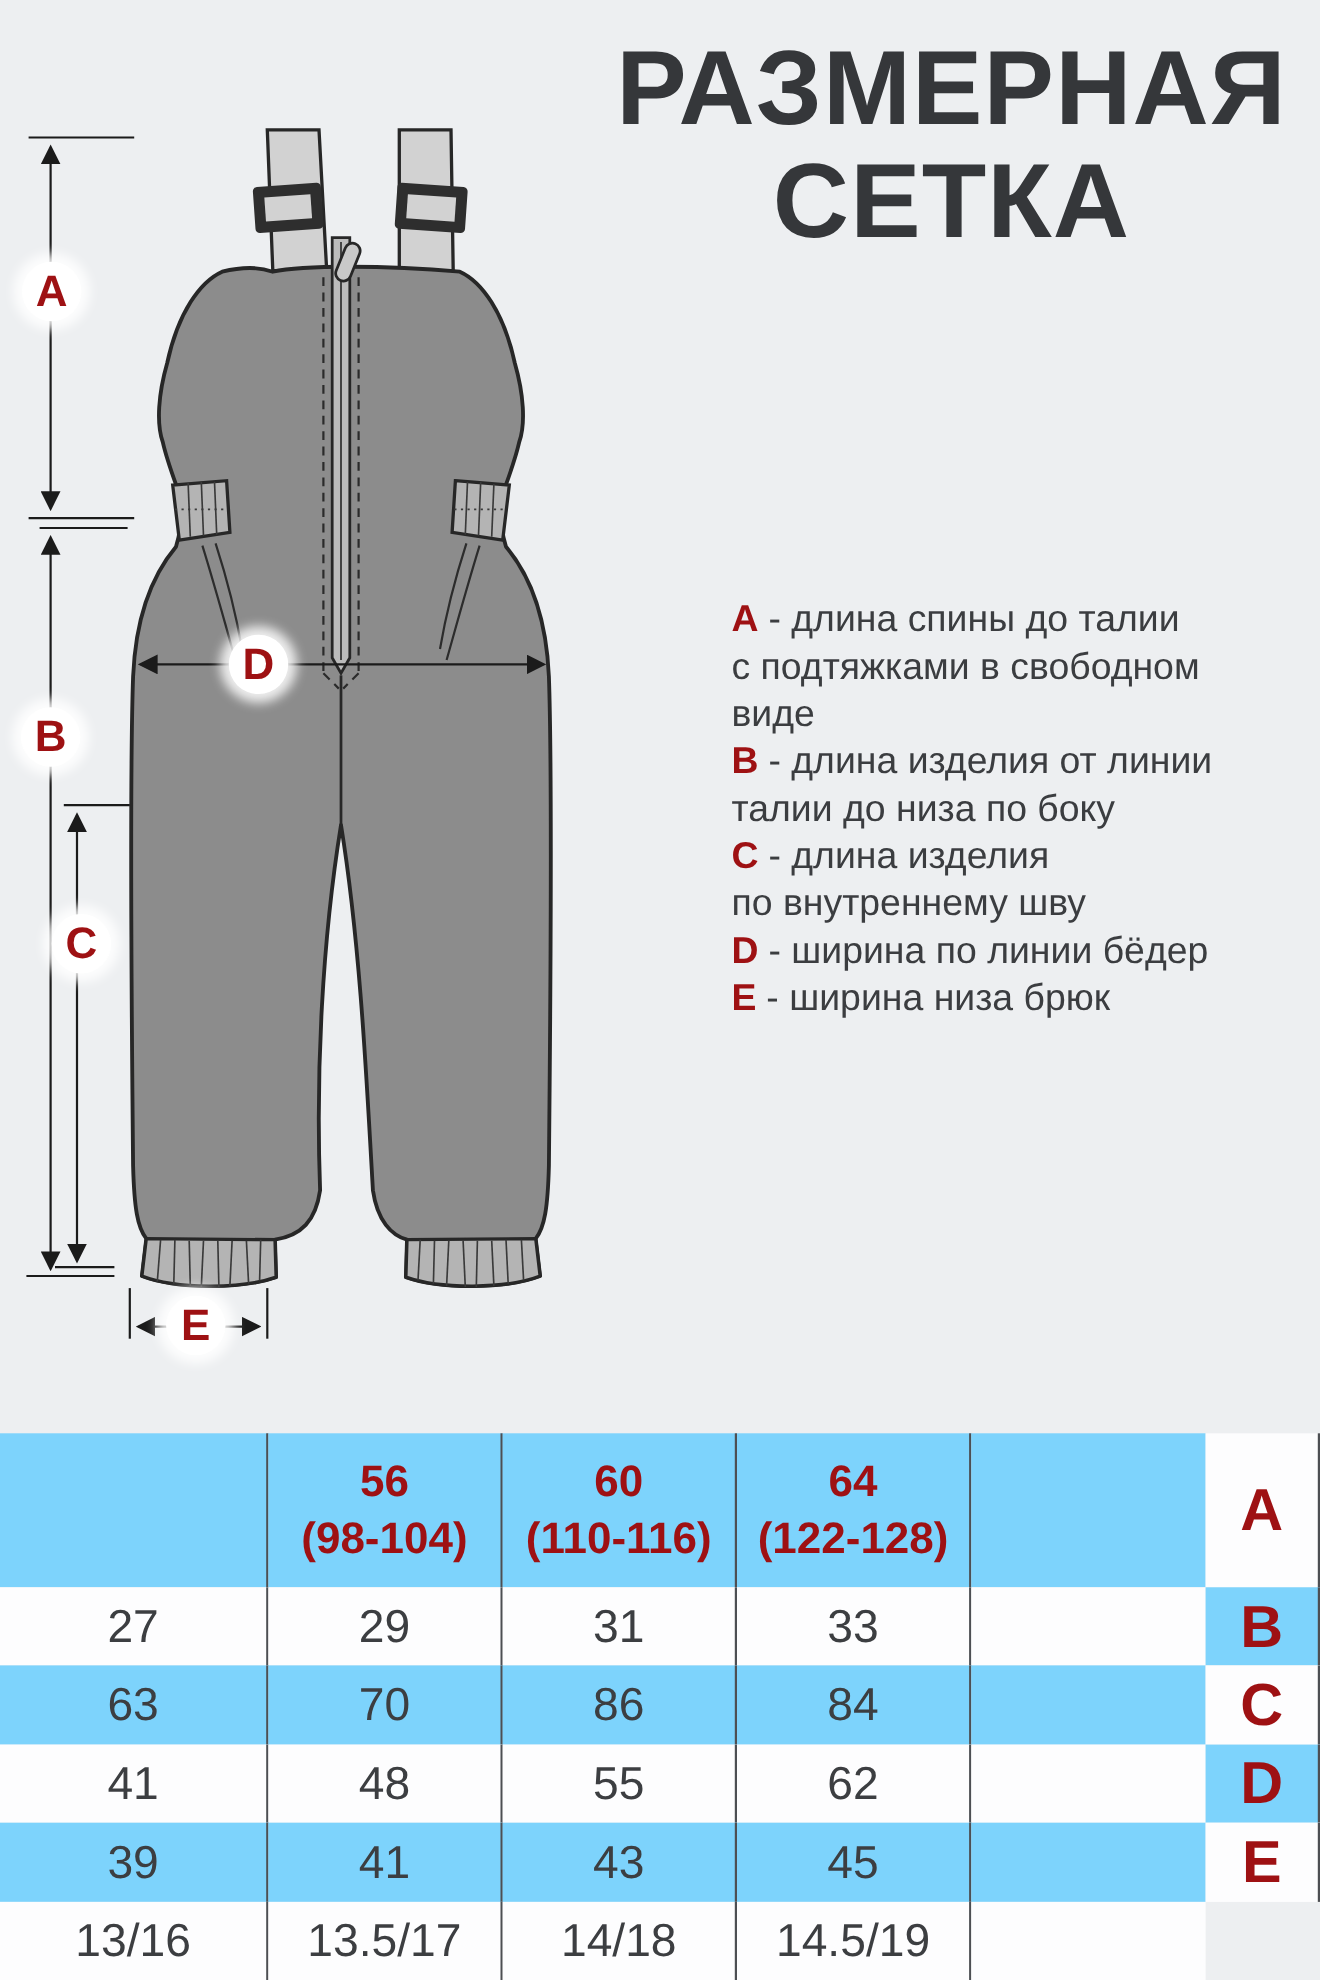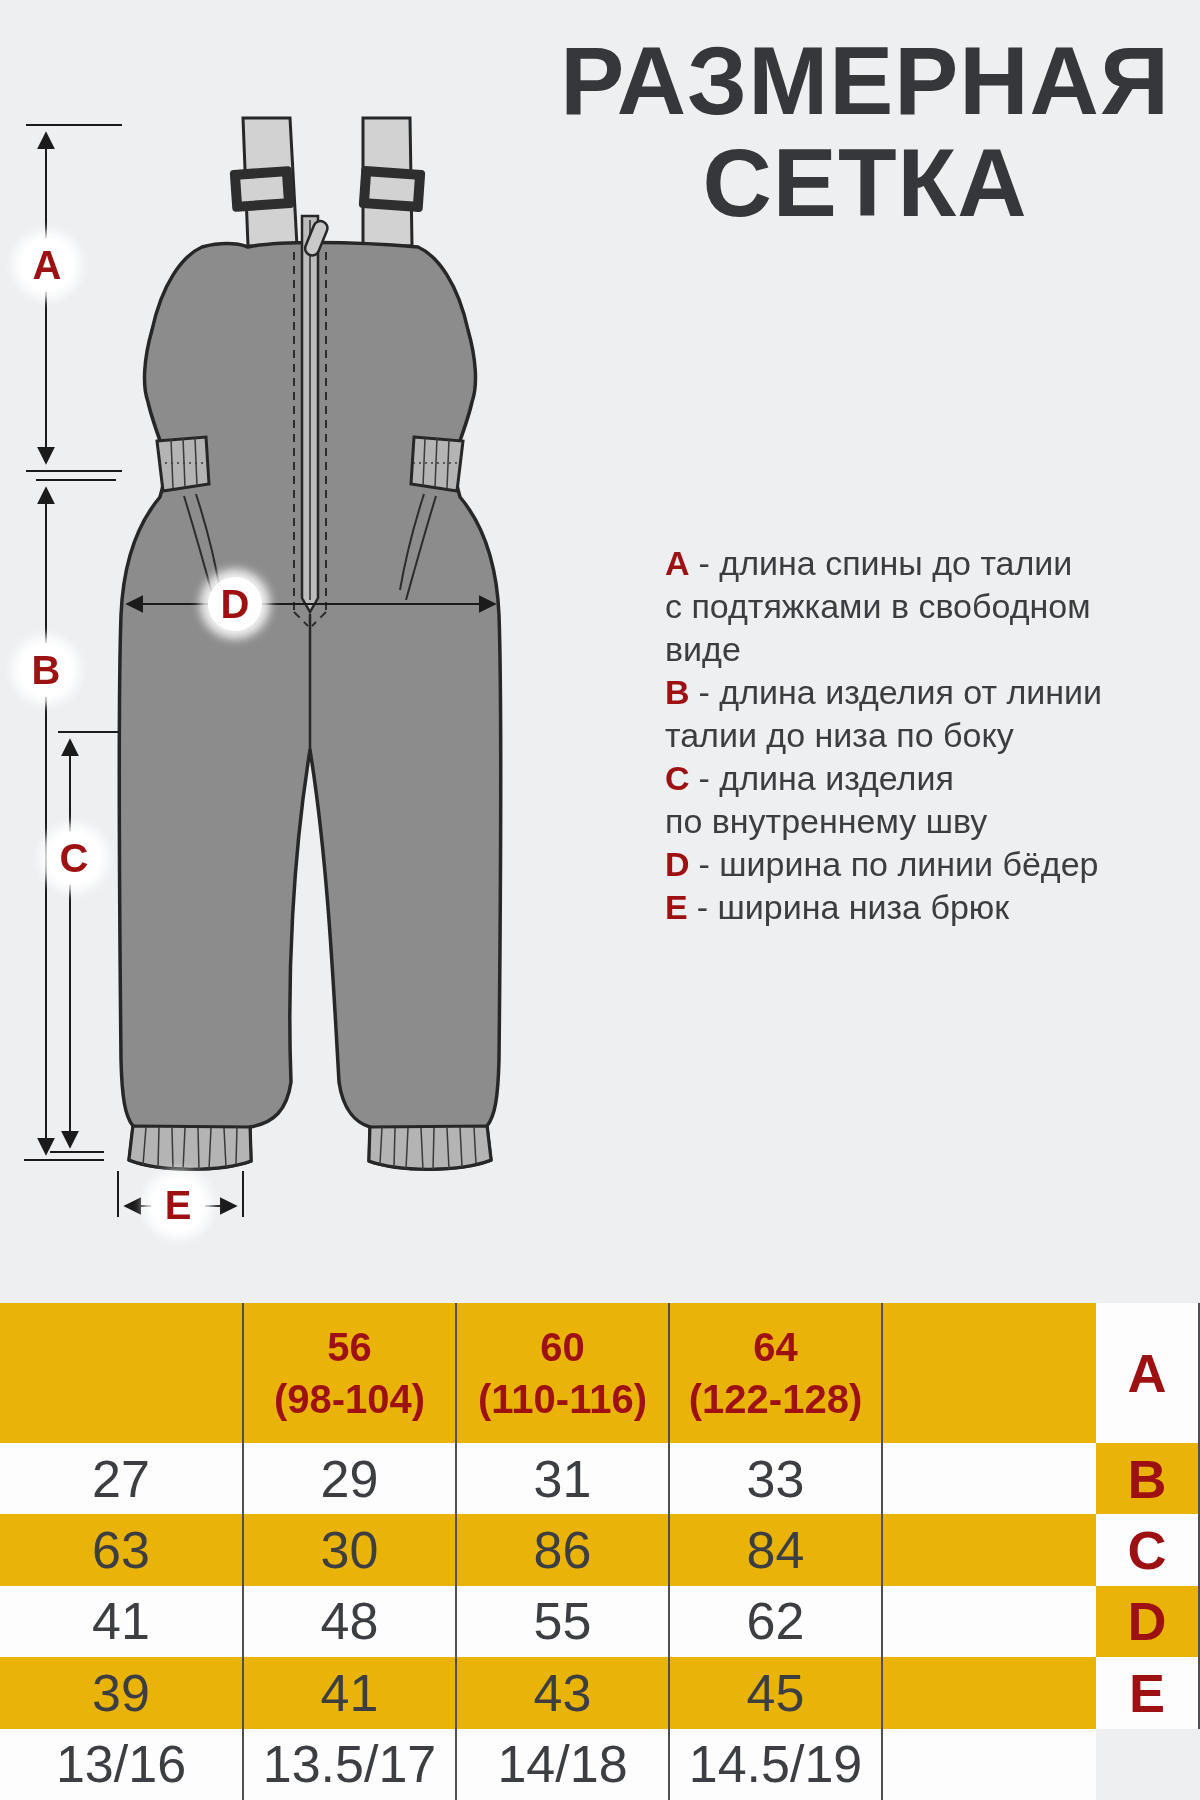--- a/index.html
+++ b/index.html
@@ -32,28 +32,28 @@
   .legend-item .ld{white-space:pre-line;}
   
   .table{
     position:absolute;left:0;top:1303px;width:1200px;height:497px;
     display:grid;
     grid-template-columns:244px 213px 213px 213px 213px 1fr;
     grid-template-rows:140px repeat(5,71.4px);
   }
   .cell{display:flex;align-items:center;justify-content:center;}
   .br{border-right:2px solid #4d4f53;}
-  .gray{background:#eab308;}
+  .gray{background:#7dd3fc;}
   .white{background:#fdfdfe;}
   .head{
     font-weight:bold;color:#9e1113;font-size:40px;line-height:52px;
     white-space:pre-line;text-align:center;
   }
   .rlabel{font-weight:bold;color:#9e1113;font-size:54px;}
-  .val{font-size:52px;color:#3c3e41;}
+  .val{font-size:42px;color:#3c3e41;}
 </style>
 </head>
 <body>
 
 <svg class="diagram-svg" width="560" height="1230" viewBox="0 0 560 1230">
   <defs>
     <marker id="arr" viewBox="0 0 10 10" markerWidth="9" markerHeight="9" refX="8.5" refY="5" orient="auto-start-reverse">
       <path d="M0,0 L10,5 L0,10 z" fill="#1b1b1b"></path>
     </marker>
   </defs>
@@ -213,21 +213,21 @@
 
   <div class="cell br white rlabel">A</div>
   <div class="cell br white val">27</div>
   <div class="cell br white val">29</div>
   <div class="cell br white val">31</div>
   <div class="cell br white val">33</div>
   <div class="cell white"></div>
 
   <div class="cell br gray rlabel">B</div>
   <div class="cell br gray val">63</div>
-  <div class="cell br gray val">30</div>
+  <div class="cell br gray val">70</div>
   <div class="cell br gray val">86</div>
   <div class="cell br gray val">84</div>
   <div class="cell gray"></div>
 
   <div class="cell br white rlabel">C</div>
   <div class="cell br white val">41</div>
   <div class="cell br white val">48</div>
   <div class="cell br white val">55</div>
   <div class="cell br white val">62</div>
   <div class="cell white"></div>

